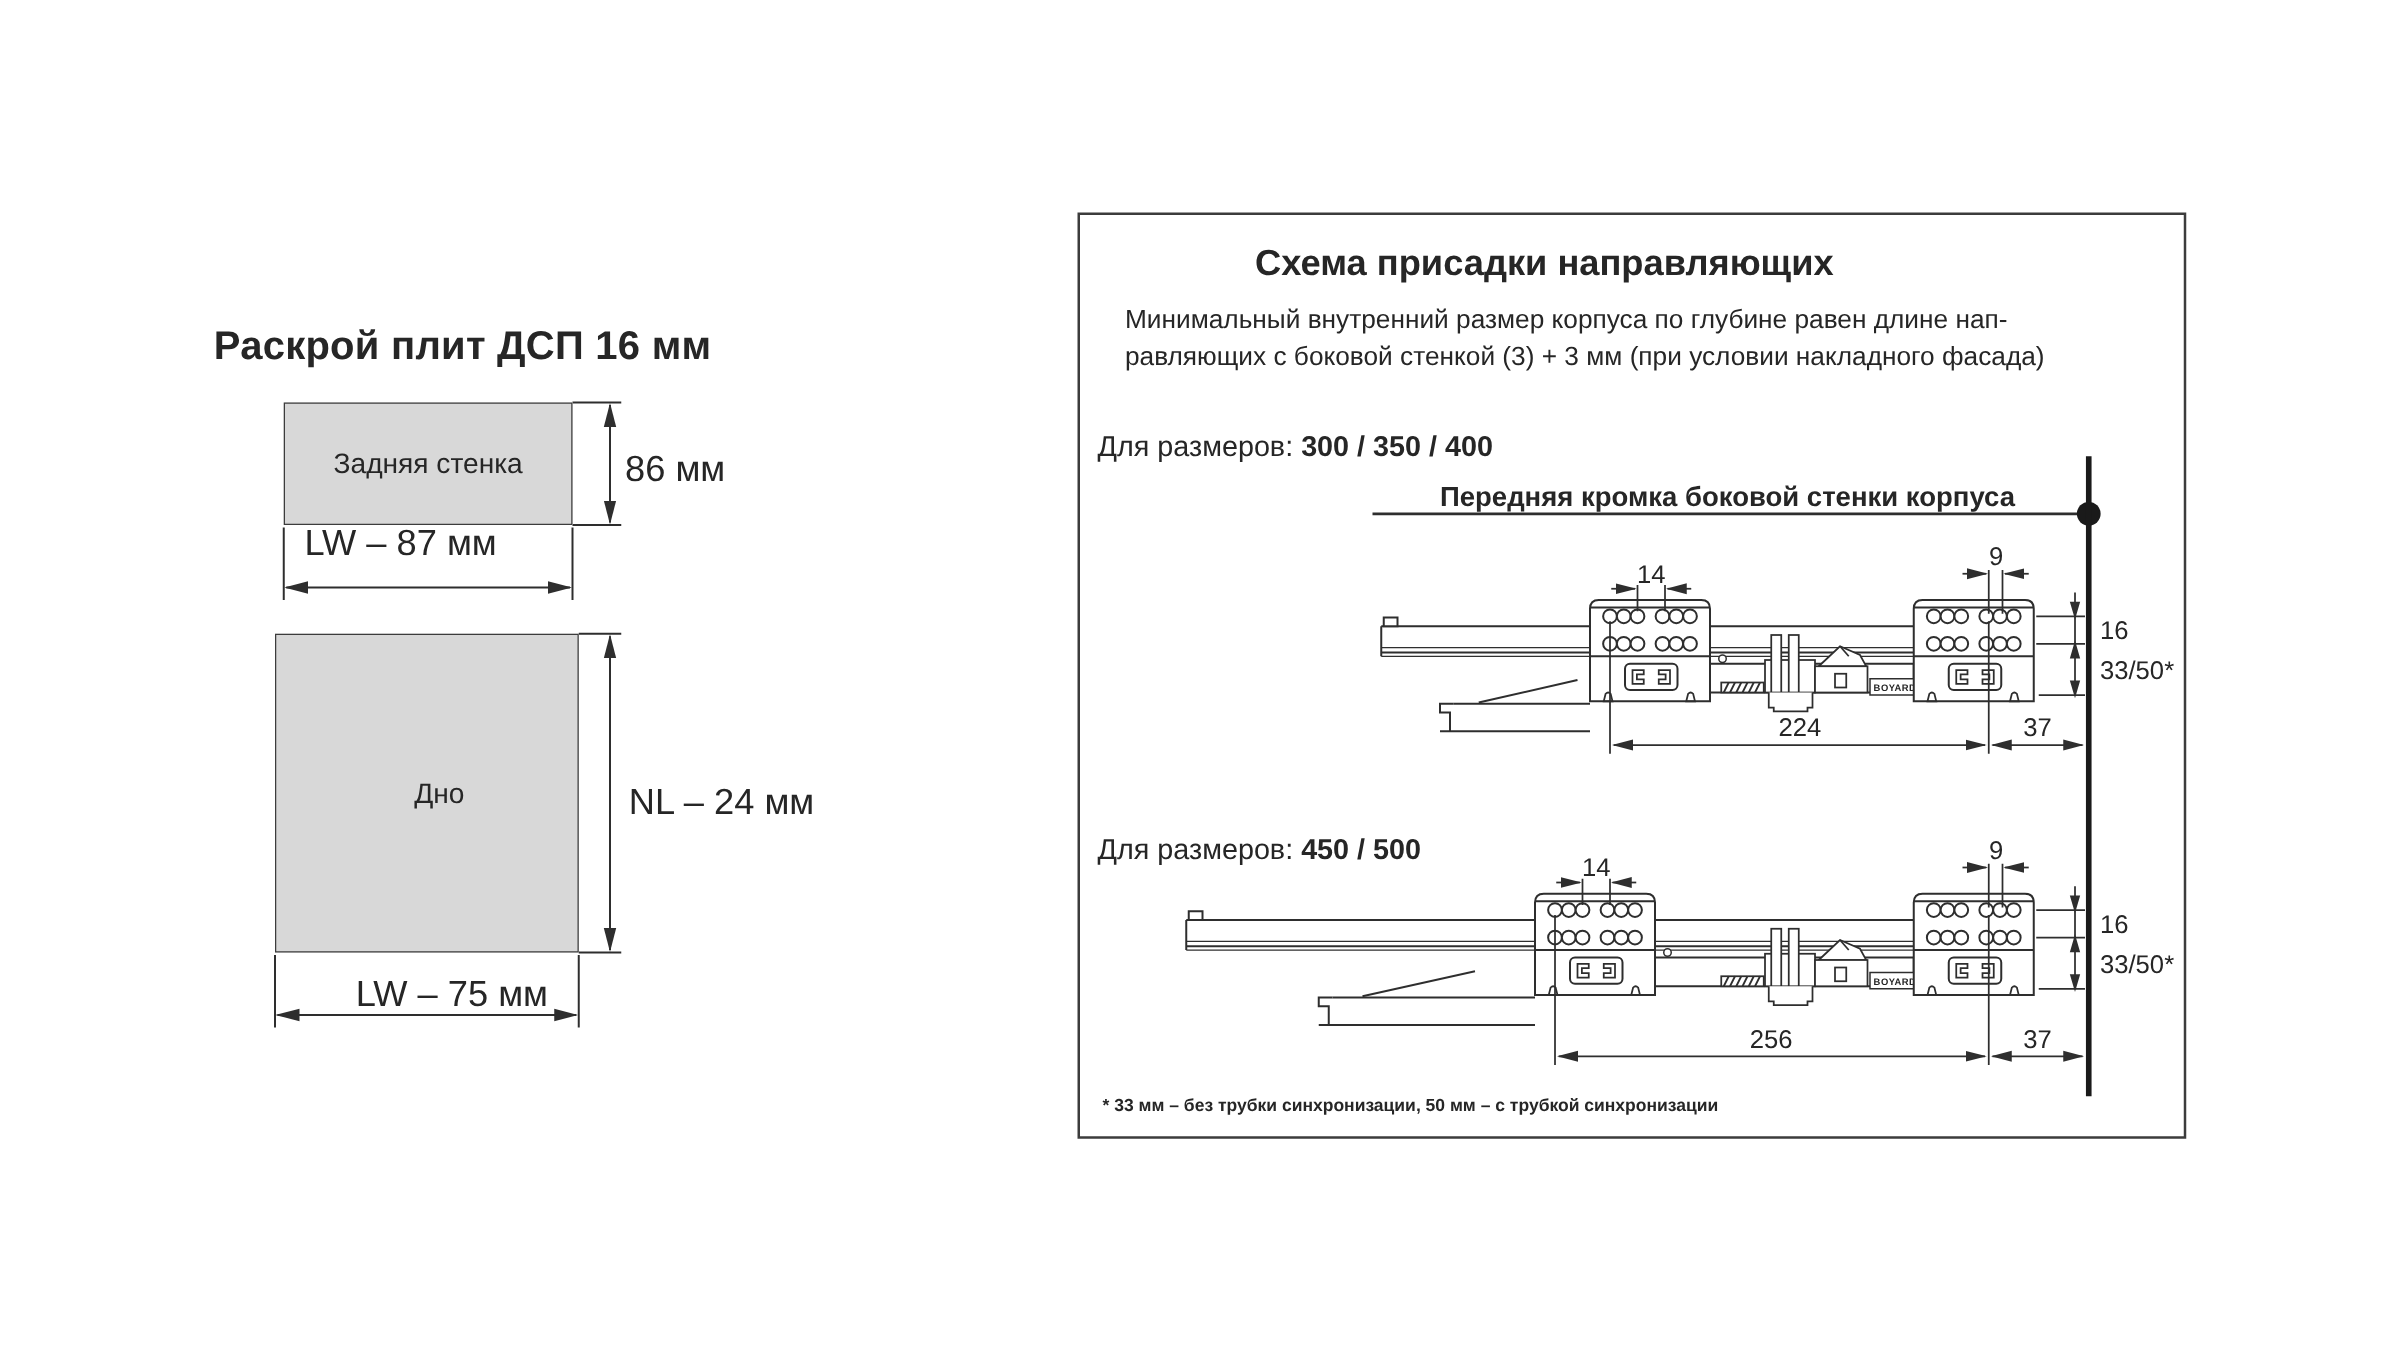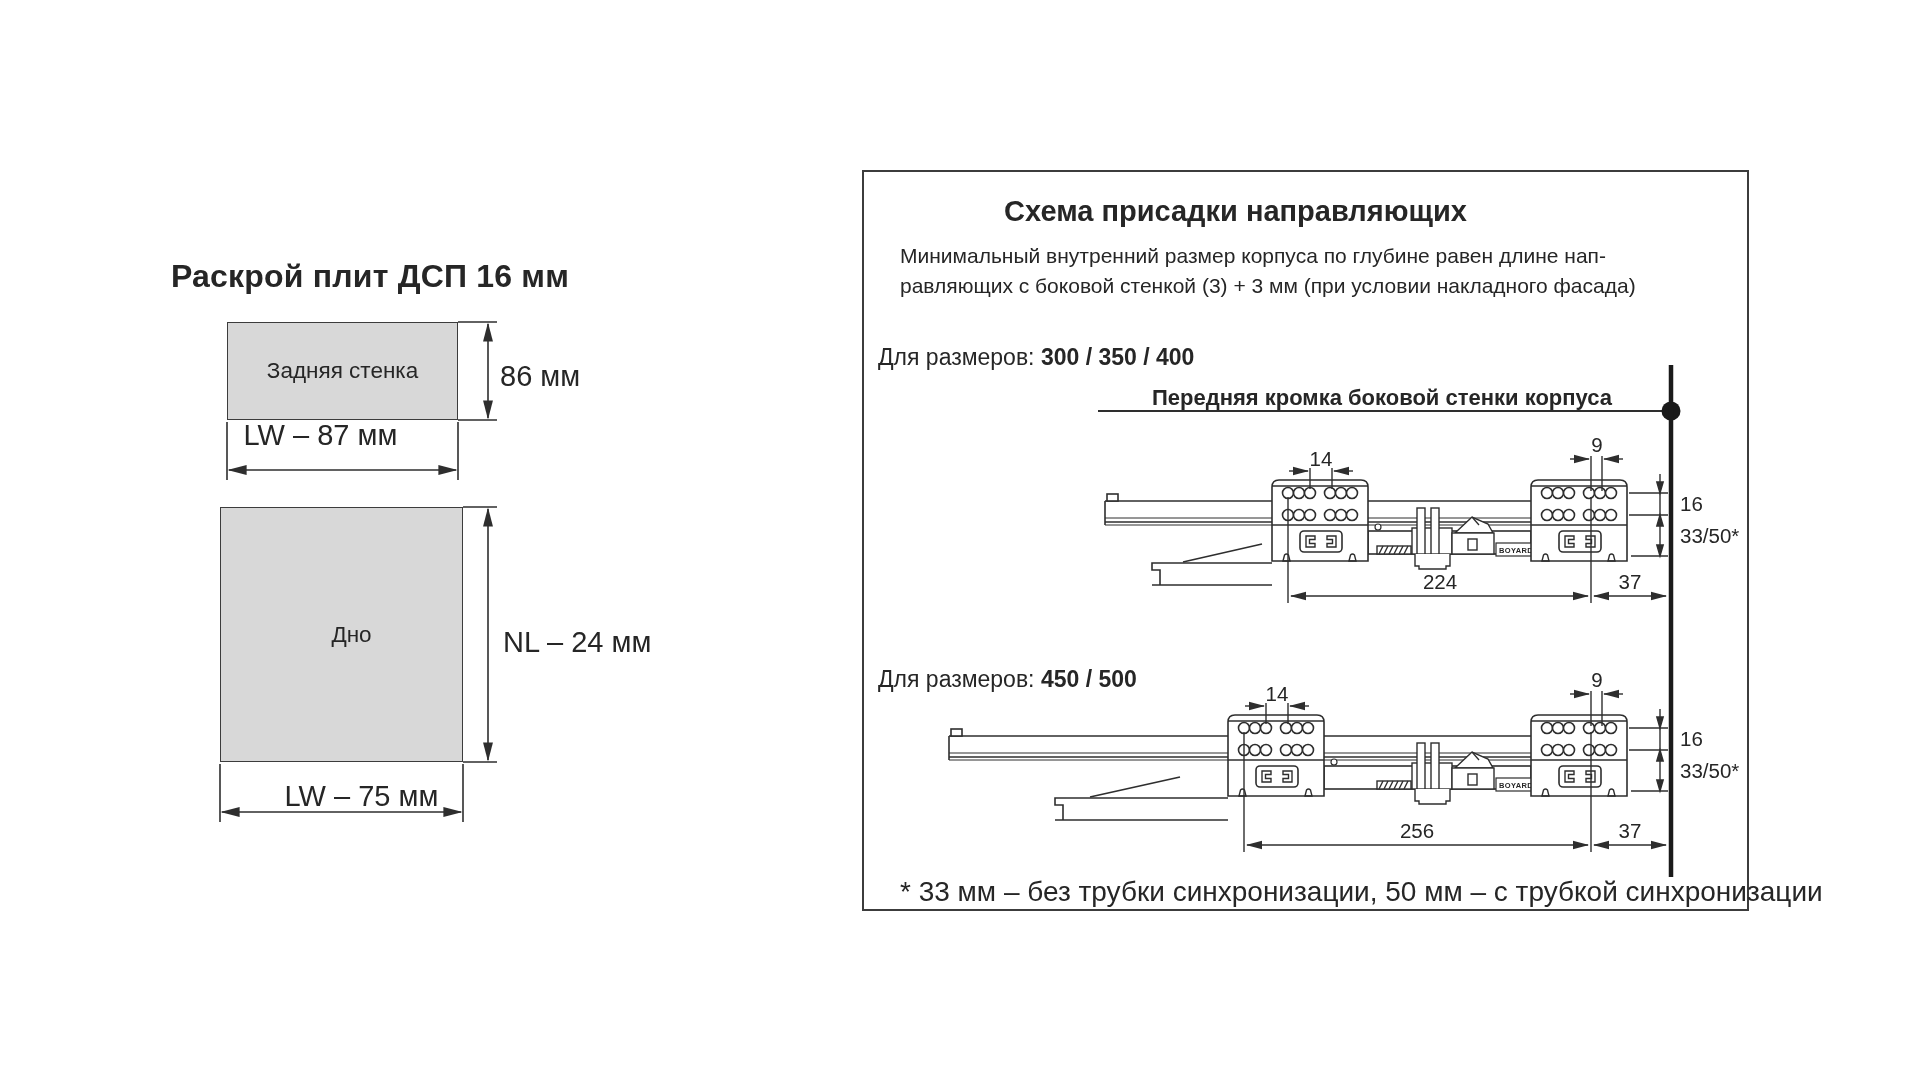--- a/index.html
+++ b/index.html
@@ -23,21 +23,21 @@
   .panel{left:862px;top:170px;width:887px;height:741px;border:2px solid #3c3c3c;box-sizing:border-box;}
   .panel-title{left:862px;top:195px;width:747px;font-size:29px;font-weight:bold;text-align:center;}
   .para{left:900px;font-size:21px;}
   .para-1{top:244px;}
   .para-2{top:274px;}
   .sect{left:878px;font-size:23px;}
   .sect-1{top:344px;}
   .sect-2{top:666px;}
   .sect b{font-weight:bold;}
   .front-edge{left:1098px;top:385px;width:568px;font-size:22px;font-weight:bold;}
-  .footnote{left:900px;top:876px;font-size:28px;}
+  .footnote{left:882px;top:876px;font-size:14px;font-weight:bold;}
   svg text{fill:#262626;}
   .dimnum{font-size:20.5px;font-family:"Liberation Sans","DejaVu Sans",sans-serif;}
   .brandtxt{font-size:7.5px;font-weight:bold;letter-spacing:.4px;font-family:"Liberation Sans","DejaVu Sans",sans-serif;}
 </style>
 </head>
 <body>
 
 <svg class="abs" style="left:0;top:0;" width="1924" height="1082" viewBox="0 0 1924 1082">
   <defs>
     <marker id="ah" viewBox="0 0 12 8" refX="11" refY="4" markerWidth="12" markerHeight="8" orient="auto-start-reverse">

